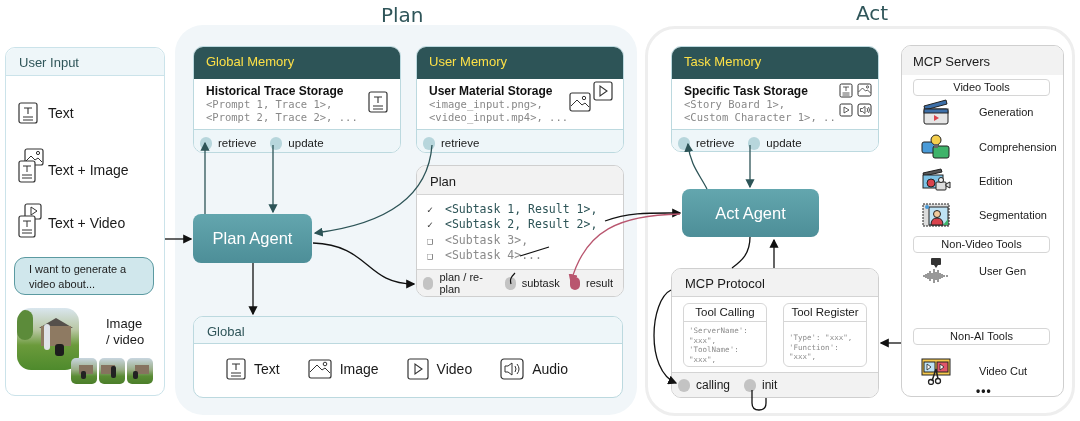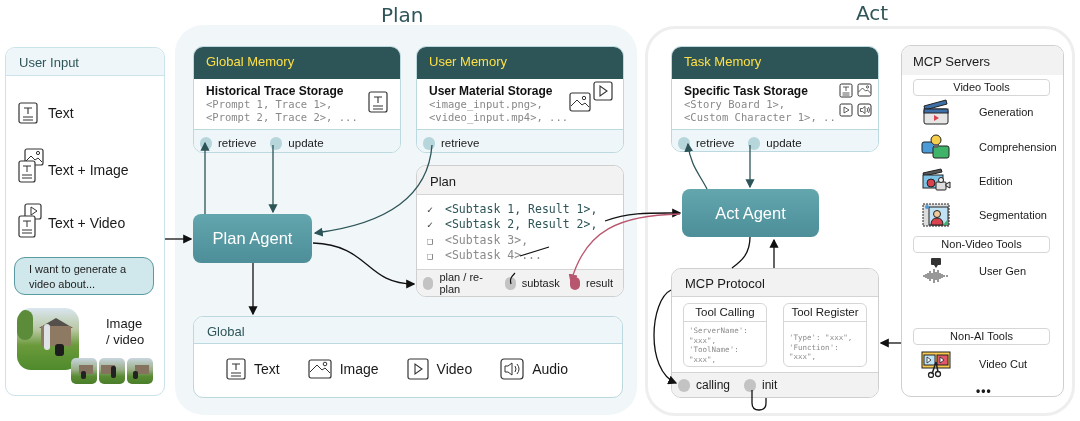--- a/index.html
+++ b/index.html
@@ -340,21 +340,21 @@
   <div class="cat" style="top:190px;">Non-Video Tools</div>
   <div class="srv" style="top:211px;">
     <svg class="ico" viewBox="0 0 30 28">
         <rect x="10" y="1" width="10" height="7" rx="1" fill="#333"></rect>
         <path d="M13 8l2 3 2-3" fill="#333"></path>
         <path d="M2 19h2M5 17v4M7 16v6M9 14v10M11 16v6M13 12v14M15 15v8M17 13v12M19 16v6M21 17v4M23 18v2M25 19h2" stroke="#333" stroke-width="1"></path>
       </svg>
     <span class="lbl">User Gen</span>
   </div>
   <div class="cat" style="top:282px;">Non-AI Tools</div>
-  <div class="srv" style="top:304px;">
+  <div class="srv" style="top:311px;">
     <svg class="ico" viewBox="0 0 30 28">
         <rect x="1" y="2" width="28" height="16" fill="#f6c94d" stroke="#222"></rect>
         <rect x="3" y="5" width="11" height="10" fill="#bfe3f5" stroke="#222"></rect>
         <rect x="16" y="5" width="11" height="10" fill="#e0566a" stroke="#222"></rect>
         <path d="M6 7v6l4-3zM19 7v6l4-3z" fill="#fff" stroke="#222" stroke-width=".8"></path>
         <path d="M15 12l-4 12M15 12l2 10" stroke="#222" stroke-width="1.5"></path>
         <circle cx="10" cy="25" r="2.5" fill="none" stroke="#222" stroke-width="1.3"></circle>
         <circle cx="17" cy="24" r="2.5" fill="none" stroke="#222" stroke-width="1.3"></circle>
       </svg>
     <span class="lbl">Video Cut</span>

